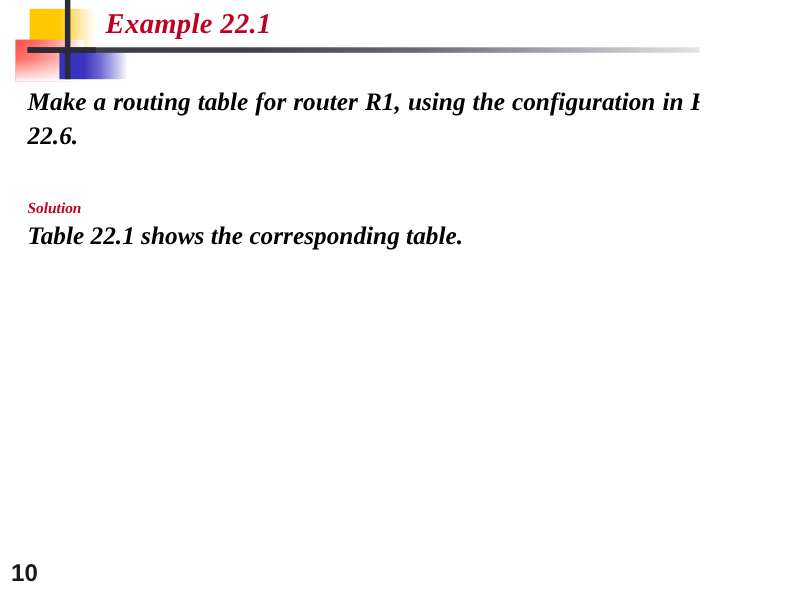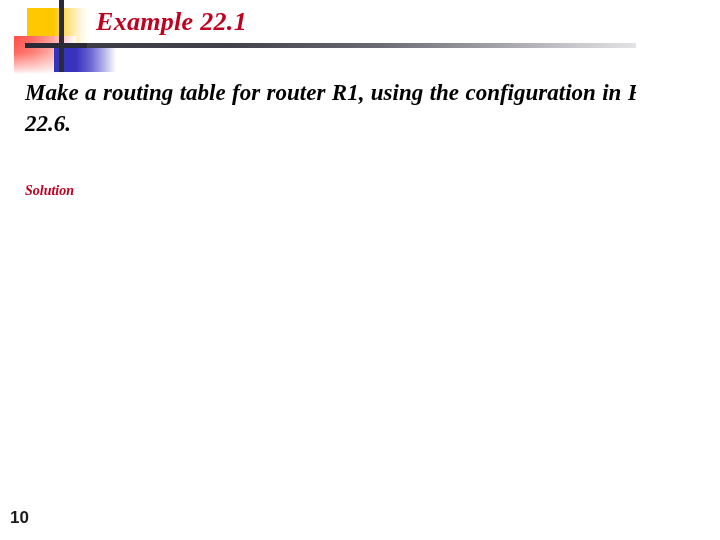--- a/index.html
+++ b/index.html
@@ -171,21 +171,21 @@
     color: #000000;
     line-height: 1.34;
   }
 
   
   .page-number {
     position: absolute;
     left: 10px;
     top: 508px;
     font-family: "Liberation Sans", "DejaVu Sans", sans-serif;
-    font-size: 17px;
+    font-size: 22px;
     font-weight: bold;
     color: #1a1a1a;
   }
 </style>
 </head>
 <body>
 
 <div id="slide">
 
   <div class="deco">
@@ -198,17 +198,18 @@
   </div>
 
   <div class="title">Example 22.1</div>
 
   <div class="body-block">
     <p class="para">Make a routing table for router R1, using the configuration in Figure 22.6.</p>
   </div>
 
   <div class="solution-block">
     <p class="solution-head">Solution</p>
+    <p class="solution-text">Table 22.1 shows the corresponding table.</p>
   </div>
 
   <div class="page-number">10</div>
 
 </div>
 
 </body></html>

